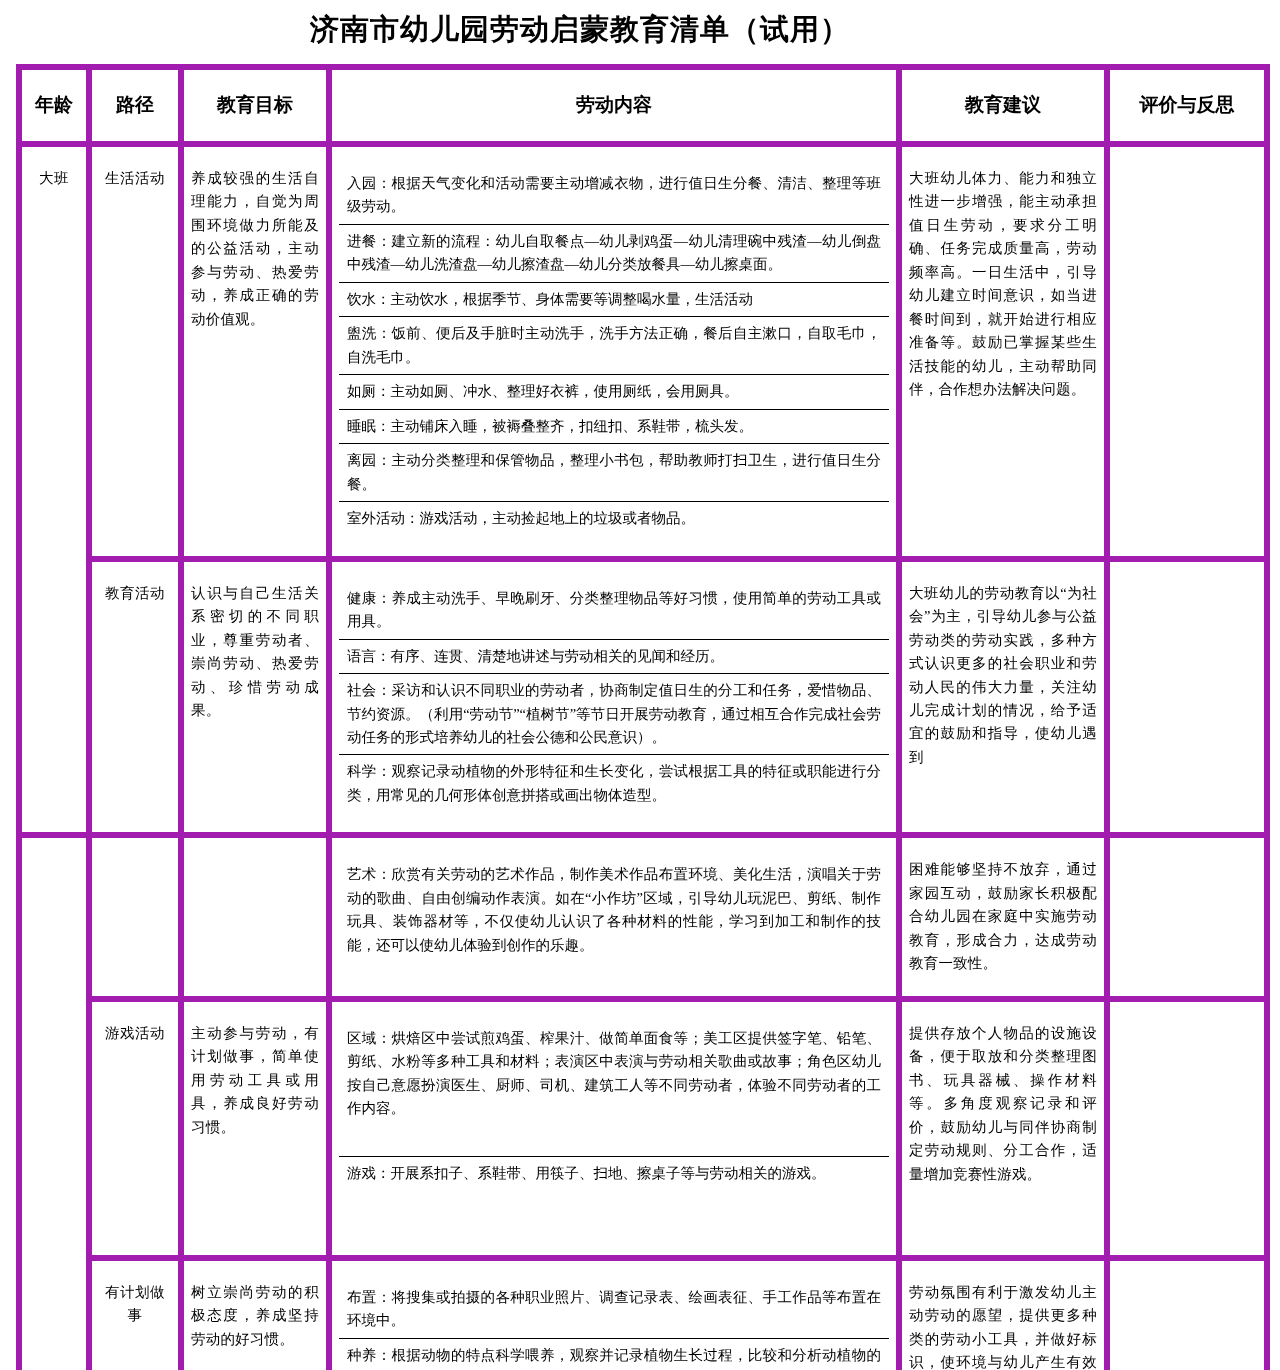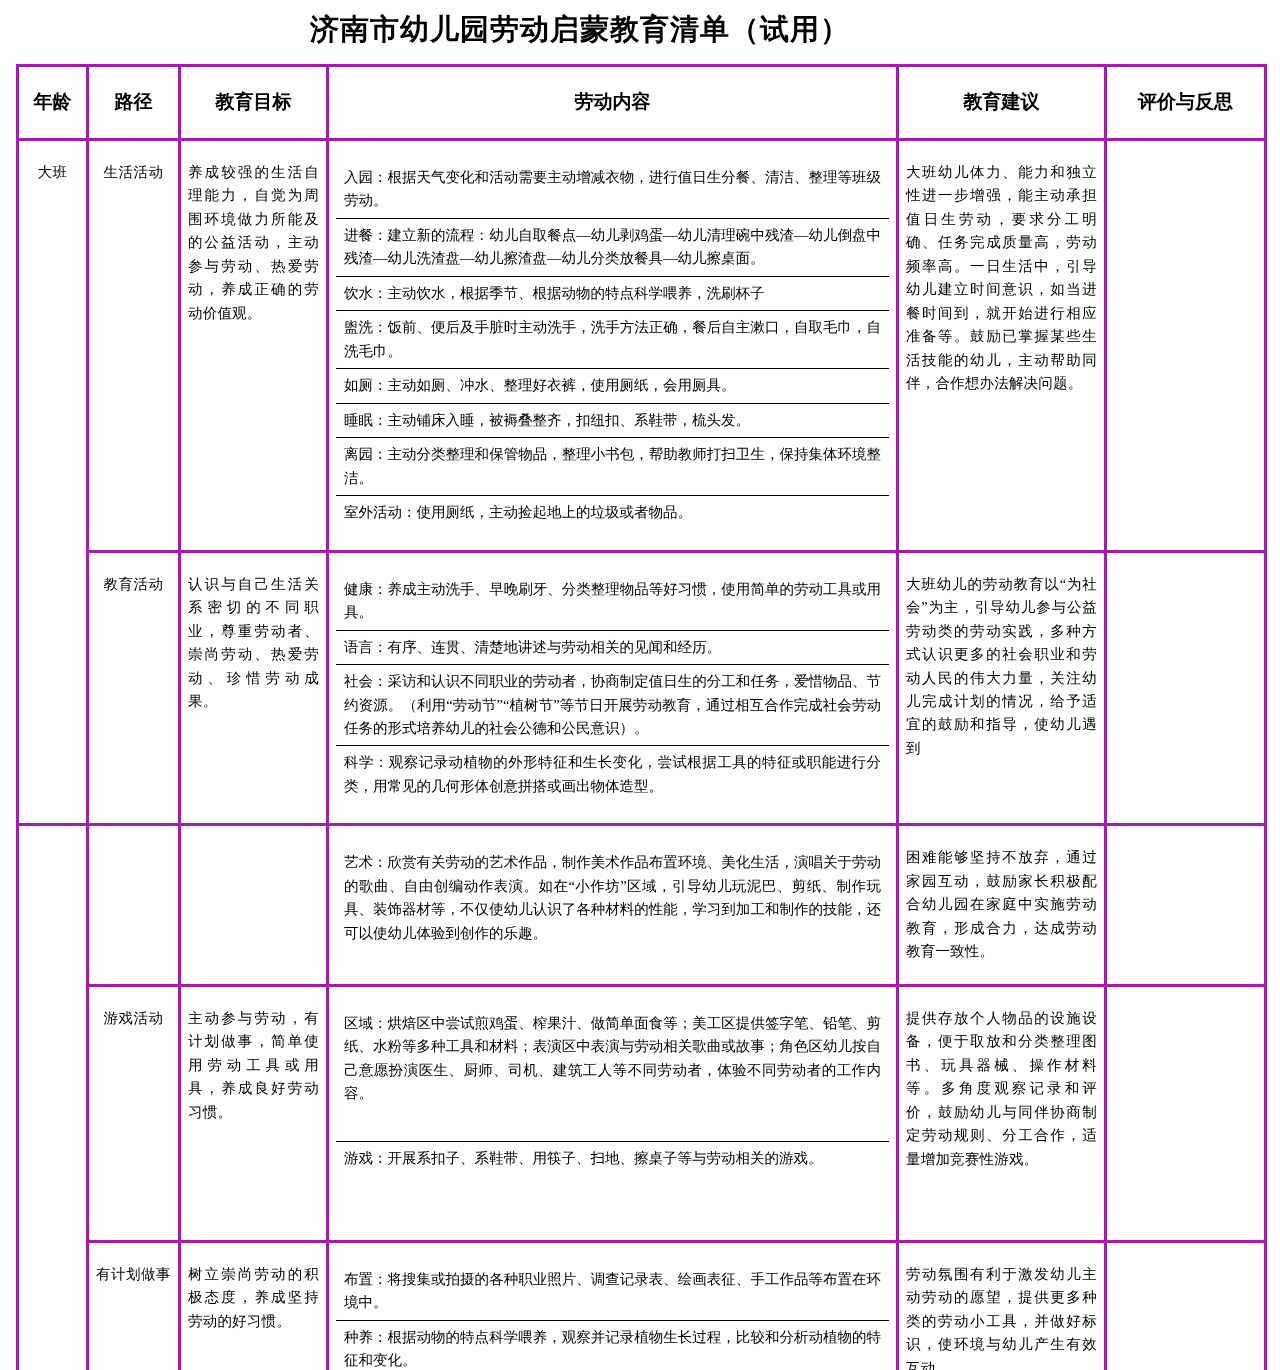--- a/index.html
+++ b/index.html
@@ -29,21 +29,21 @@
     font-family: "Liberation Serif", "DejaVu Serif", serif;
   }
   table.main {
     border-collapse: collapse;
     width: 1248px;
     table-layout: fixed;
     font-size: 14.5px;
     line-height: 1.62;
   }
   table.main td, table.main th {
-    border: 3px solid #a21caf;
+    border: 6px solid #a21caf;
     vertical-align: top;
     padding: 20px 7px;
     box-sizing: border-box;
   }
   thead th {
     text-align: center;
     vertical-align: middle;
     font-weight: bold;
     font-size: 19px;
     height: 44px;
@@ -130,36 +130,36 @@
         <td class="nopad">
           <table class="inner">
             <tbody>
                 <tr>
                   <td>入园：根据天气变化和活动需要主动增减衣物，进行值日生分餐、清洁、整理等班级劳动。</td>
                 </tr>
             <tr>
                   <td>进餐：建立新的流程：幼儿自取餐点—幼儿剥鸡蛋—幼儿清理碗中残渣—幼儿倒盘中残渣—幼儿洗渣盘—幼儿擦渣盘—幼儿分类放餐具—幼儿擦桌面。</td>
                 </tr>
             <tr>
-                  <td>饮水：主动饮水，根据季节、根据动物的特点科学喂养，洗刷杯子</td>
+                  <td>饮水：主动饮水，根据季节、身体需要等调整喝水量，生活活动</td>
                 </tr>
             <tr>
                   <td>盥洗：饭前、便后及手脏时主动洗手，洗手方法正确，餐后自主漱口，自取毛巾，自洗毛巾。</td>
                 </tr>
             <tr>
                   <td>如厕：主动如厕、冲水、整理好衣裤，使用厕纸，会用厕具。</td>
                 </tr>
             <tr>
                   <td>睡眠：主动铺床入睡，被褥叠整齐，扣纽扣、系鞋带，梳头发。</td>
                 </tr>
             <tr>
-                  <td>离园：主动分类整理和保管物品，整理小书包，帮助教师打扫卫生，保持集体环境整洁。</td>
-                </tr>
-            <tr>
-                  <td>室外活动：使用厕纸，主动捡起地上的垃圾或者物品。</td>
+                  <td>离园：主动分类整理和保管物品，整理小书包，帮助教师打扫卫生，进行值日生分餐。</td>
+                </tr>
+            <tr>
+                  <td>室外活动：游戏活动，主动捡起地上的垃圾或者物品。</td>
                 </tr>
           </tbody>
             </table>
         </td>
         <td class="advice">大班幼儿体力、能力和独立性进一步增强，能主动承担值日生劳动，要求分工明确、任务完成质量高，劳动频率高。一日生活中，引导幼儿建立时间意识，如当进餐时间到，就开始进行相应准备等。鼓励已掌握某些生活技能的幼儿，主动帮助同伴，合作想办法解决问题。</td>
         <td></td>
       </tr>
 
       <tr>
         <td class="path">教育活动</td>

